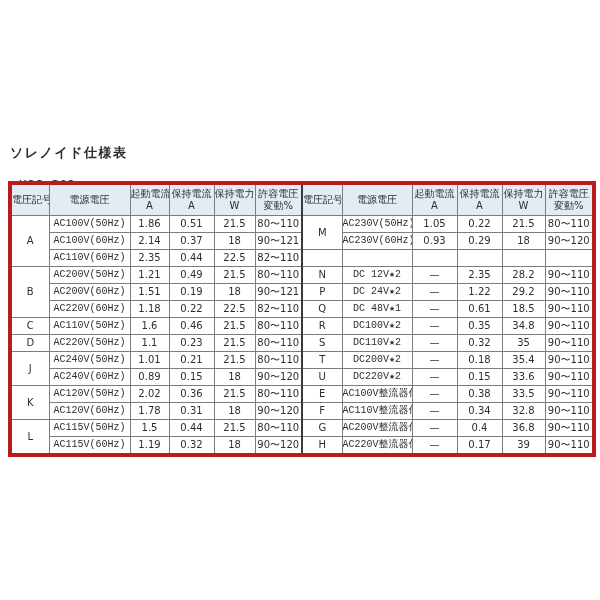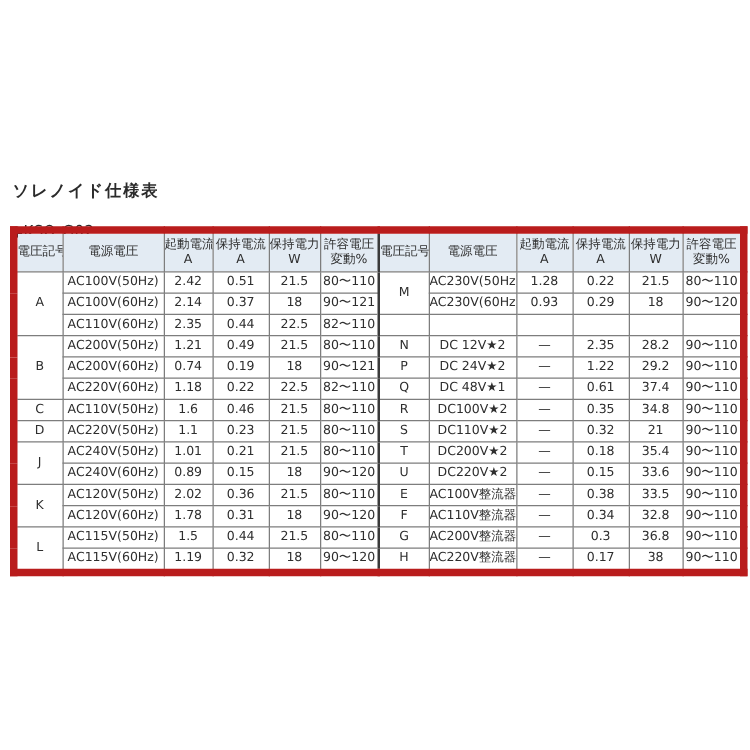--- a/index.html
+++ b/index.html
@@ -13,35 +13,35 @@
     position:absolute;left:10px;top:144px;
     font-size:13px;font-weight:bold;letter-spacing:1.5px;color:#2b2b2b;
   }
   .model-line{
     position:absolute;left:8px;top:178px;
     font-size:12px;color:#2b2b2b;letter-spacing:0.3px;
   }
   table.spec{
     position:absolute;left:8px;top:181px;width:584px;
     border-collapse:collapse;table-layout:fixed;
-    border:6px solid #b91c1c;
+    border:4px solid #b91c1c;
   }
   table.spec th, table.spec td{
     border:1px solid #7d7d7d;
     text-align:center;vertical-align:middle;
     overflow:hidden;white-space:nowrap;
     padding:0;
   }
   table.spec th{
     font-weight:normal;font-size:10px;line-height:12px;height:30px;color:#2e2e2e;
   }
   table.spec td{
     font-size:10px;line-height:16px;height:16px;color:#2e2e2e;
   }
-  td.volt{font-size:9.5px;}
+  td.volt{font-size:9.5px;font-family:Liberation Mono, monospace;}
   td.volt-left{text-align:left;padding-left:2px;}
   .divider{border-left:2px solid #3a3a3a !important;}
 </style>
 </head>
 <body>
 
 <div class="page">
   <div class="doc-title">ソレノイド仕様表</div>
   <div class="model-line"><span>●</span><span>KSO-G02</span></div>
 
@@ -105,27 +105,27 @@
           <th style="background: rgb(227, 235, 243);">
             <div>許容電圧</div>
             <div>変動%</div>
           </th>
         </tr>
       </thead>
     <tbody id="tbody">
         <tr>
           <td rowspan="3">A</td>
           <td class="volt volt-left">AC100V(50Hz)</td>
-          <td>2.42</td>
+          <td>1.86</td>
           <td>0.51</td>
           <td>21.5</td>
           <td>80〜110</td>
           <td rowspan="2" class="divider">M</td>
           <td class="volt">AC230V(50Hz)</td>
-          <td>1.28</td>
+          <td>1.05</td>
           <td>0.22</td>
           <td>21.5</td>
           <td>80〜110</td>
         </tr>
         <tr>
           <td class="volt volt-left">AC100V(60Hz)</td>
           <td>2.14</td>
           <td>0.37</td>
           <td>18</td>
           <td>90〜121</td>
@@ -157,42 +157,42 @@
           <td>80〜110</td>
           <td class="divider">N</td>
           <td class="volt">DC 12V★2</td>
           <td>—</td>
           <td>2.35</td>
           <td>28.2</td>
           <td>90〜110</td>
         </tr>
         <tr>
           <td class="volt volt-left">AC200V(60Hz)</td>
-          <td>0.74</td>
+          <td>1.51</td>
           <td>0.19</td>
           <td>18</td>
           <td>90〜121</td>
           <td class="divider">P</td>
           <td class="volt">DC 24V★2</td>
           <td>—</td>
           <td>1.22</td>
           <td>29.2</td>
           <td>90〜110</td>
         </tr>
         <tr>
           <td class="volt volt-left">AC220V(60Hz)</td>
           <td>1.18</td>
           <td>0.22</td>
           <td>22.5</td>
           <td>82〜110</td>
           <td class="divider">Q</td>
           <td class="volt">DC 48V★1</td>
           <td>—</td>
           <td>0.61</td>
-          <td>37.4</td>
+          <td>18.5</td>
           <td>90〜110</td>
         </tr>
         <tr>
           <td>C</td>
           <td class="volt volt-left">AC110V(50Hz)</td>
           <td>1.6</td>
           <td>0.46</td>
           <td>21.5</td>
           <td>80〜110</td>
           <td class="divider">R</td>
@@ -206,21 +206,21 @@
           <td>D</td>
           <td class="volt volt-left">AC220V(50Hz)</td>
           <td>1.1</td>
           <td>0.23</td>
           <td>21.5</td>
           <td>80〜110</td>
           <td class="divider">S</td>
           <td class="volt">DC110V★2</td>
           <td>—</td>
           <td>0.32</td>
-          <td>21</td>
+          <td>35</td>
           <td>90〜110</td>
         </tr>
         <tr>
           <td rowspan="2">J</td>
           <td class="volt volt-left">AC240V(50Hz)</td>
           <td>1.01</td>
           <td>0.21</td>
           <td>21.5</td>
           <td>80〜110</td>
           <td class="divider">T</td>
@@ -273,32 +273,32 @@
         <tr>
           <td rowspan="2">L</td>
           <td class="volt volt-left">AC115V(50Hz)</td>
           <td>1.5</td>
           <td>0.44</td>
           <td>21.5</td>
           <td>80〜110</td>
           <td class="divider">G</td>
           <td class="volt">AC200V整流器付</td>
           <td>—</td>
-          <td>0.3</td>
+          <td>0.4</td>
           <td>36.8</td>
           <td>90〜110</td>
         </tr>
         <tr>
           <td class="volt volt-left">AC115V(60Hz)</td>
           <td>1.19</td>
           <td>0.32</td>
           <td>18</td>
           <td>90〜120</td>
           <td class="divider">H</td>
           <td class="volt">AC220V整流器付</td>
           <td>—</td>
           <td>0.17</td>
-          <td>38</td>
+          <td>39</td>
           <td>90〜110</td>
         </tr>
       </tbody>
   </table>
 </div>
 
 </body></html>

